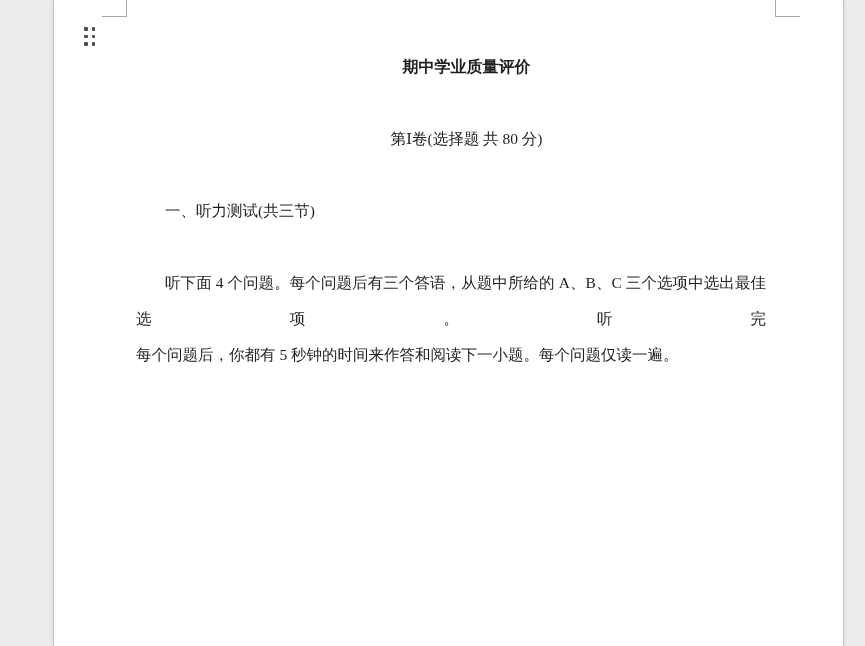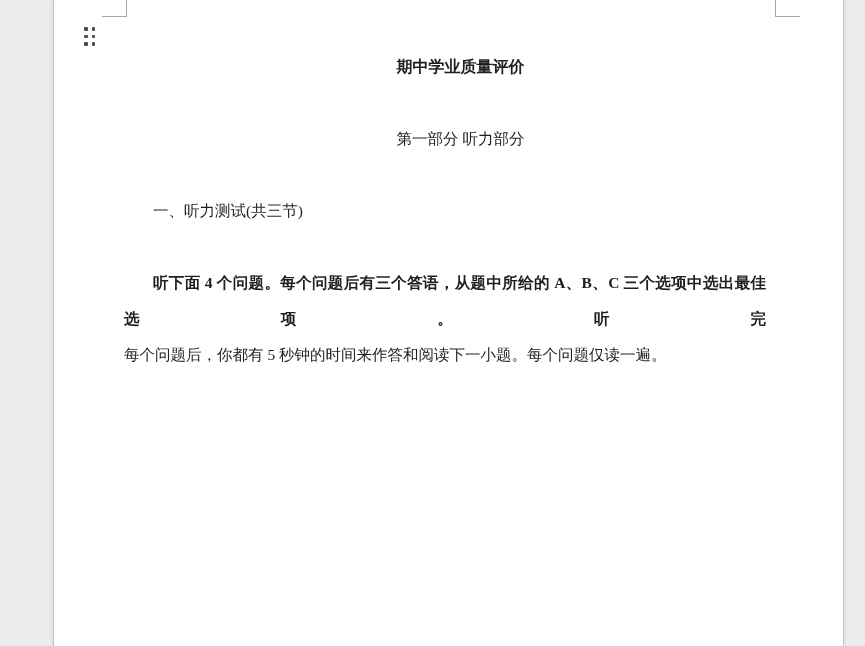--- a/index.html
+++ b/index.html
@@ -46,33 +46,32 @@
   }
   
   .content {
     position: absolute;
     left: 0; top: 0; right: 0;
     padding: 13px 77px 0 70px;
     color: #1f1f1f;
     font-size: 15.5px;
     white-space: pre-wrap;
   }
-  .cn-line { height: 36px; line-height: 36px; }
+  .cn-line { height: 36px; line-height: 36px; margin-left: 12px; }
   .center { text-align: center; text-indent: 31px; }
   .bold-hei {
     font-family: "Liberation Sans", "DejaVu Sans", sans-serif;
     font-weight: 700;
     font-size: 16px;
   }
   .indent { text-indent: 29px; font-family: Liberation Serif, serif; }
   .justify-full {
     text-align: justify;
     text-align-last: justify;
     text-indent: 29px;
-    font-weight: bold;
   }
 </style>
 </head>
 <body>
 
 <div class="canvas">
   <div class="paper">
 
     <span class="crop crop-tl-v"></span>
     <span class="crop crop-tl-h"></span>
@@ -83,21 +82,21 @@
       <i></i>
         <i></i>
         <i></i>
         <i></i>
         <i></i>
         <i></i>
     </span>
 
     <div class="content">
       <div class="cn-line center bold-hei">期中学业质量评价</div>
-      <div class="cn-line center">第一部分 听力部分</div>
+      <div class="cn-line center">第Ⅰ卷(选择题 共 80 分)</div>
       <div class="cn-line indent">一、听力测试(共三节)</div>
       <div class="cn-line justify-full">听下面 4 个问题。每个问题后有三个答语，从题中所给的 A、B、C 三个选项中选出最佳选项。听完</div>
       <div class="cn-line">每个问题后，你都有 5 秒钟的时间来作答和阅读下一小题。每个问题仅读一遍。</div>
 
       
       
 
       
       
 

